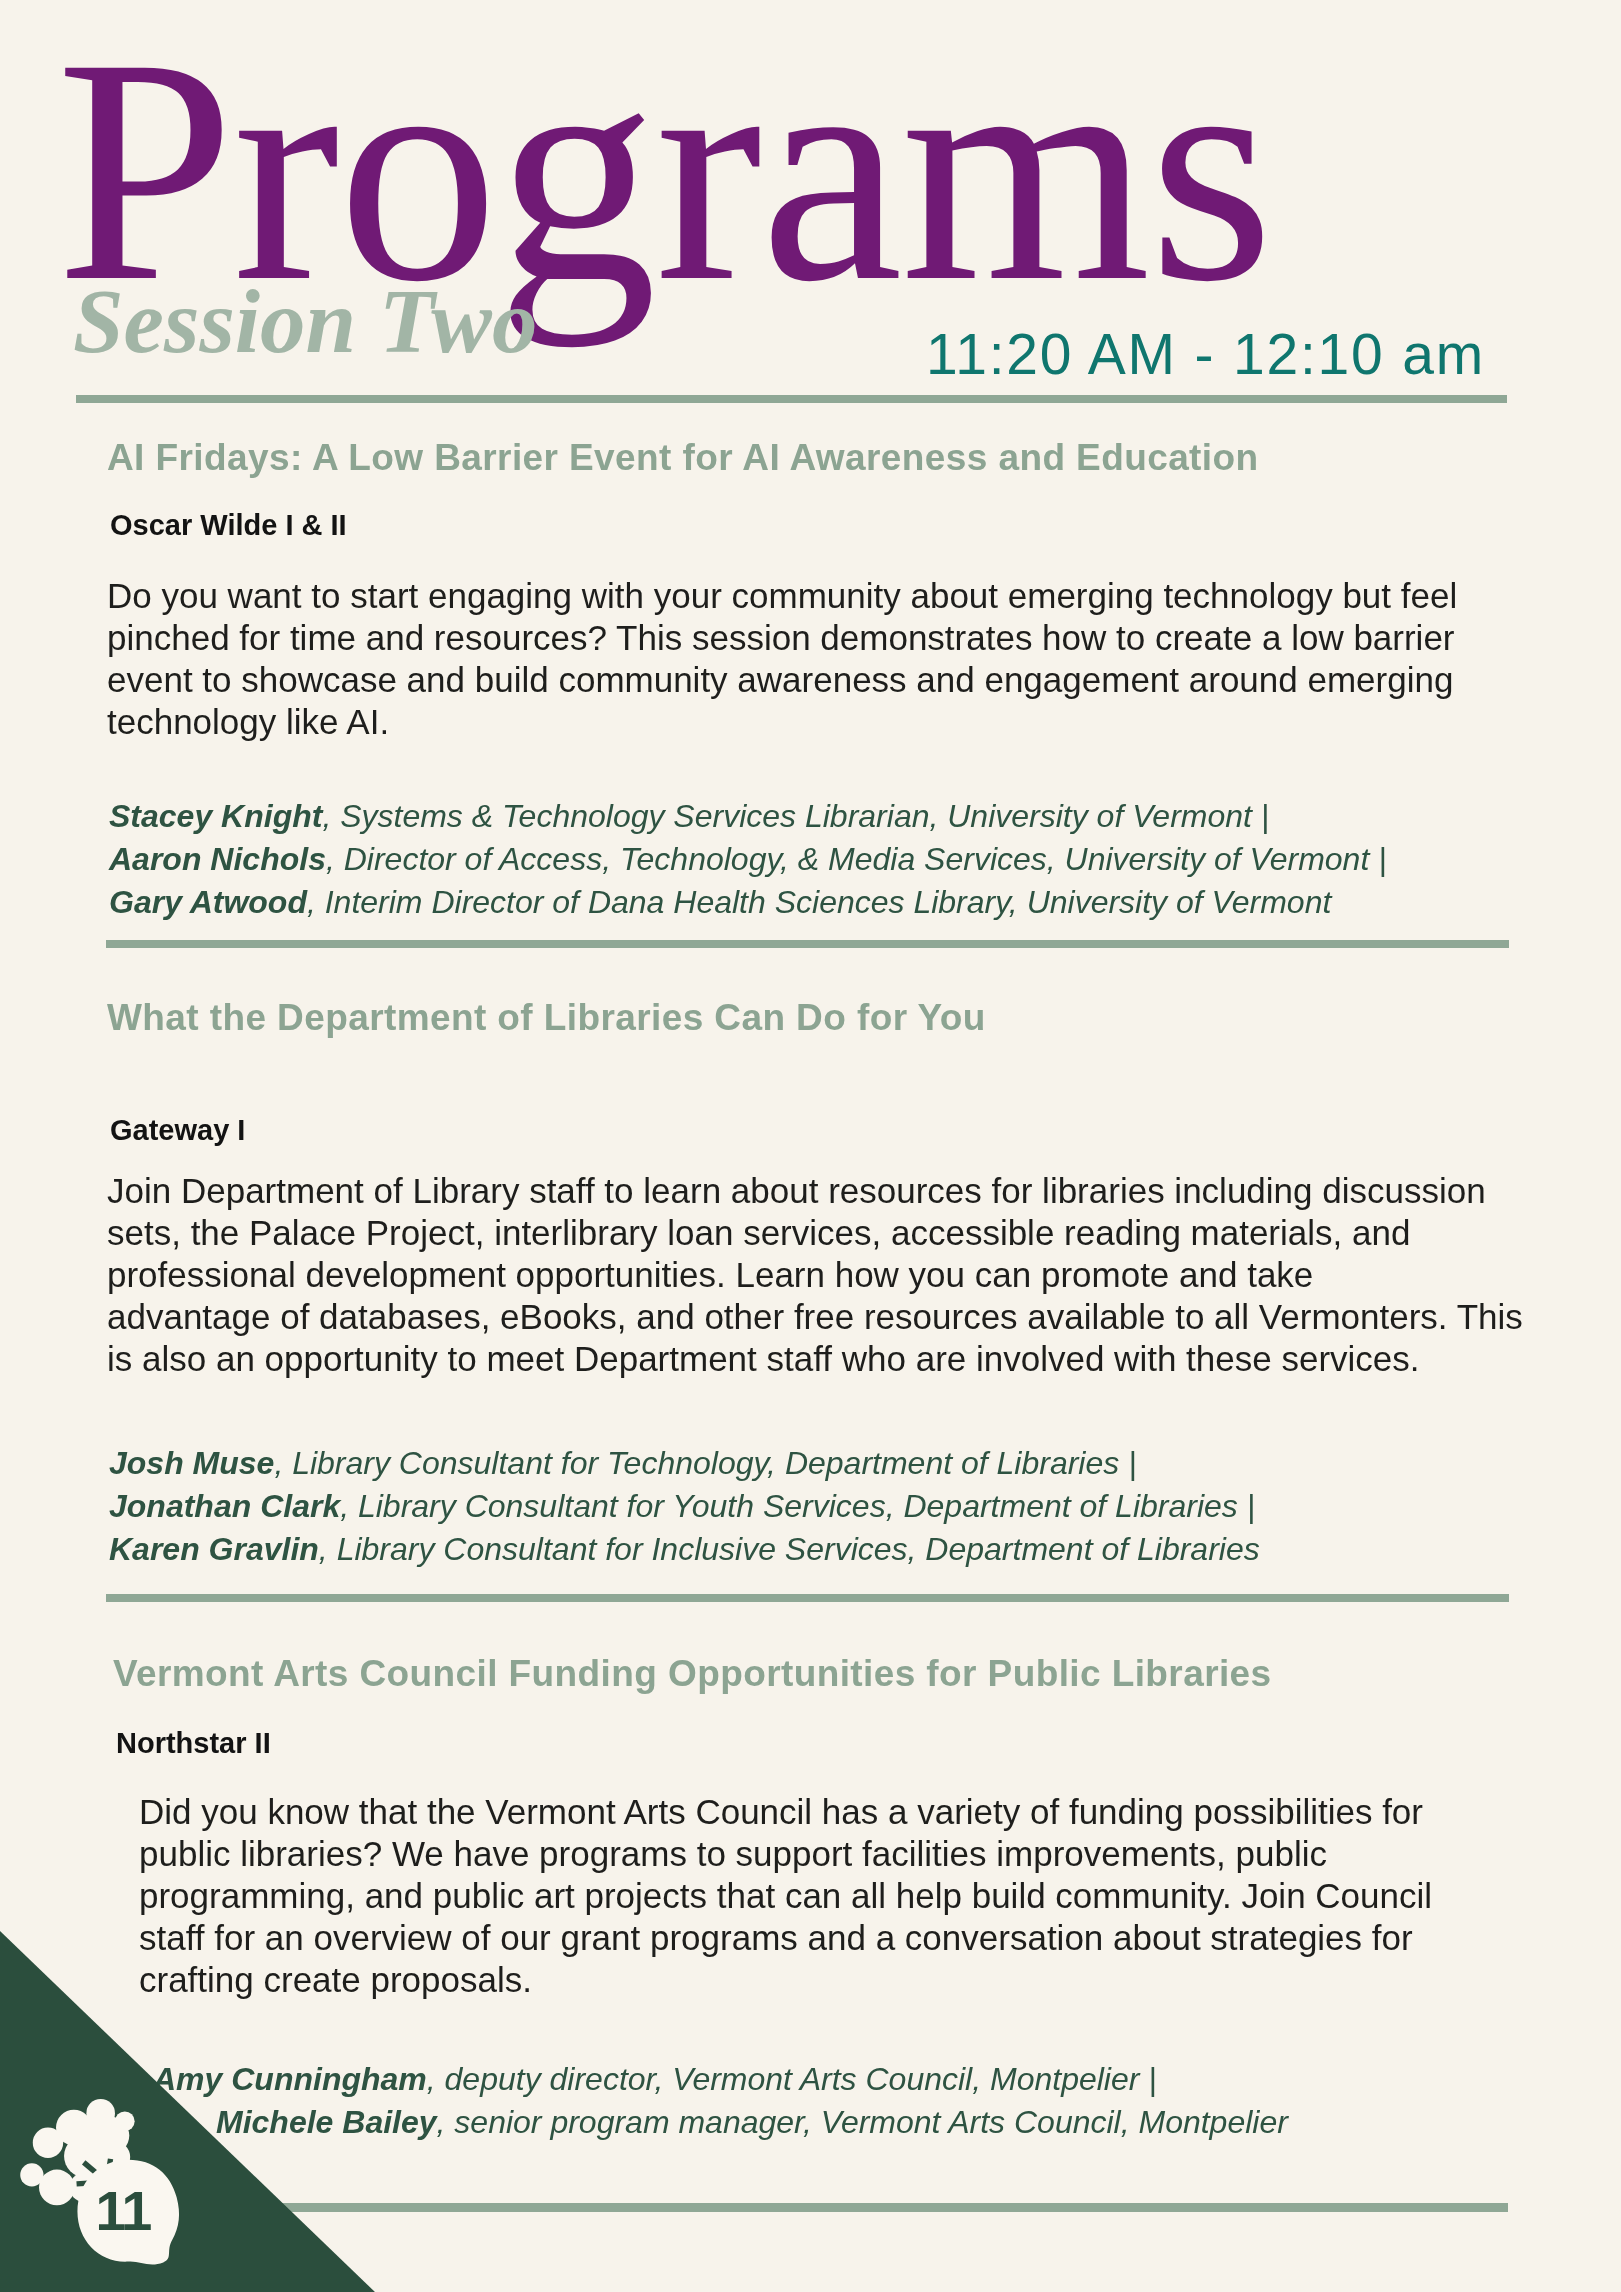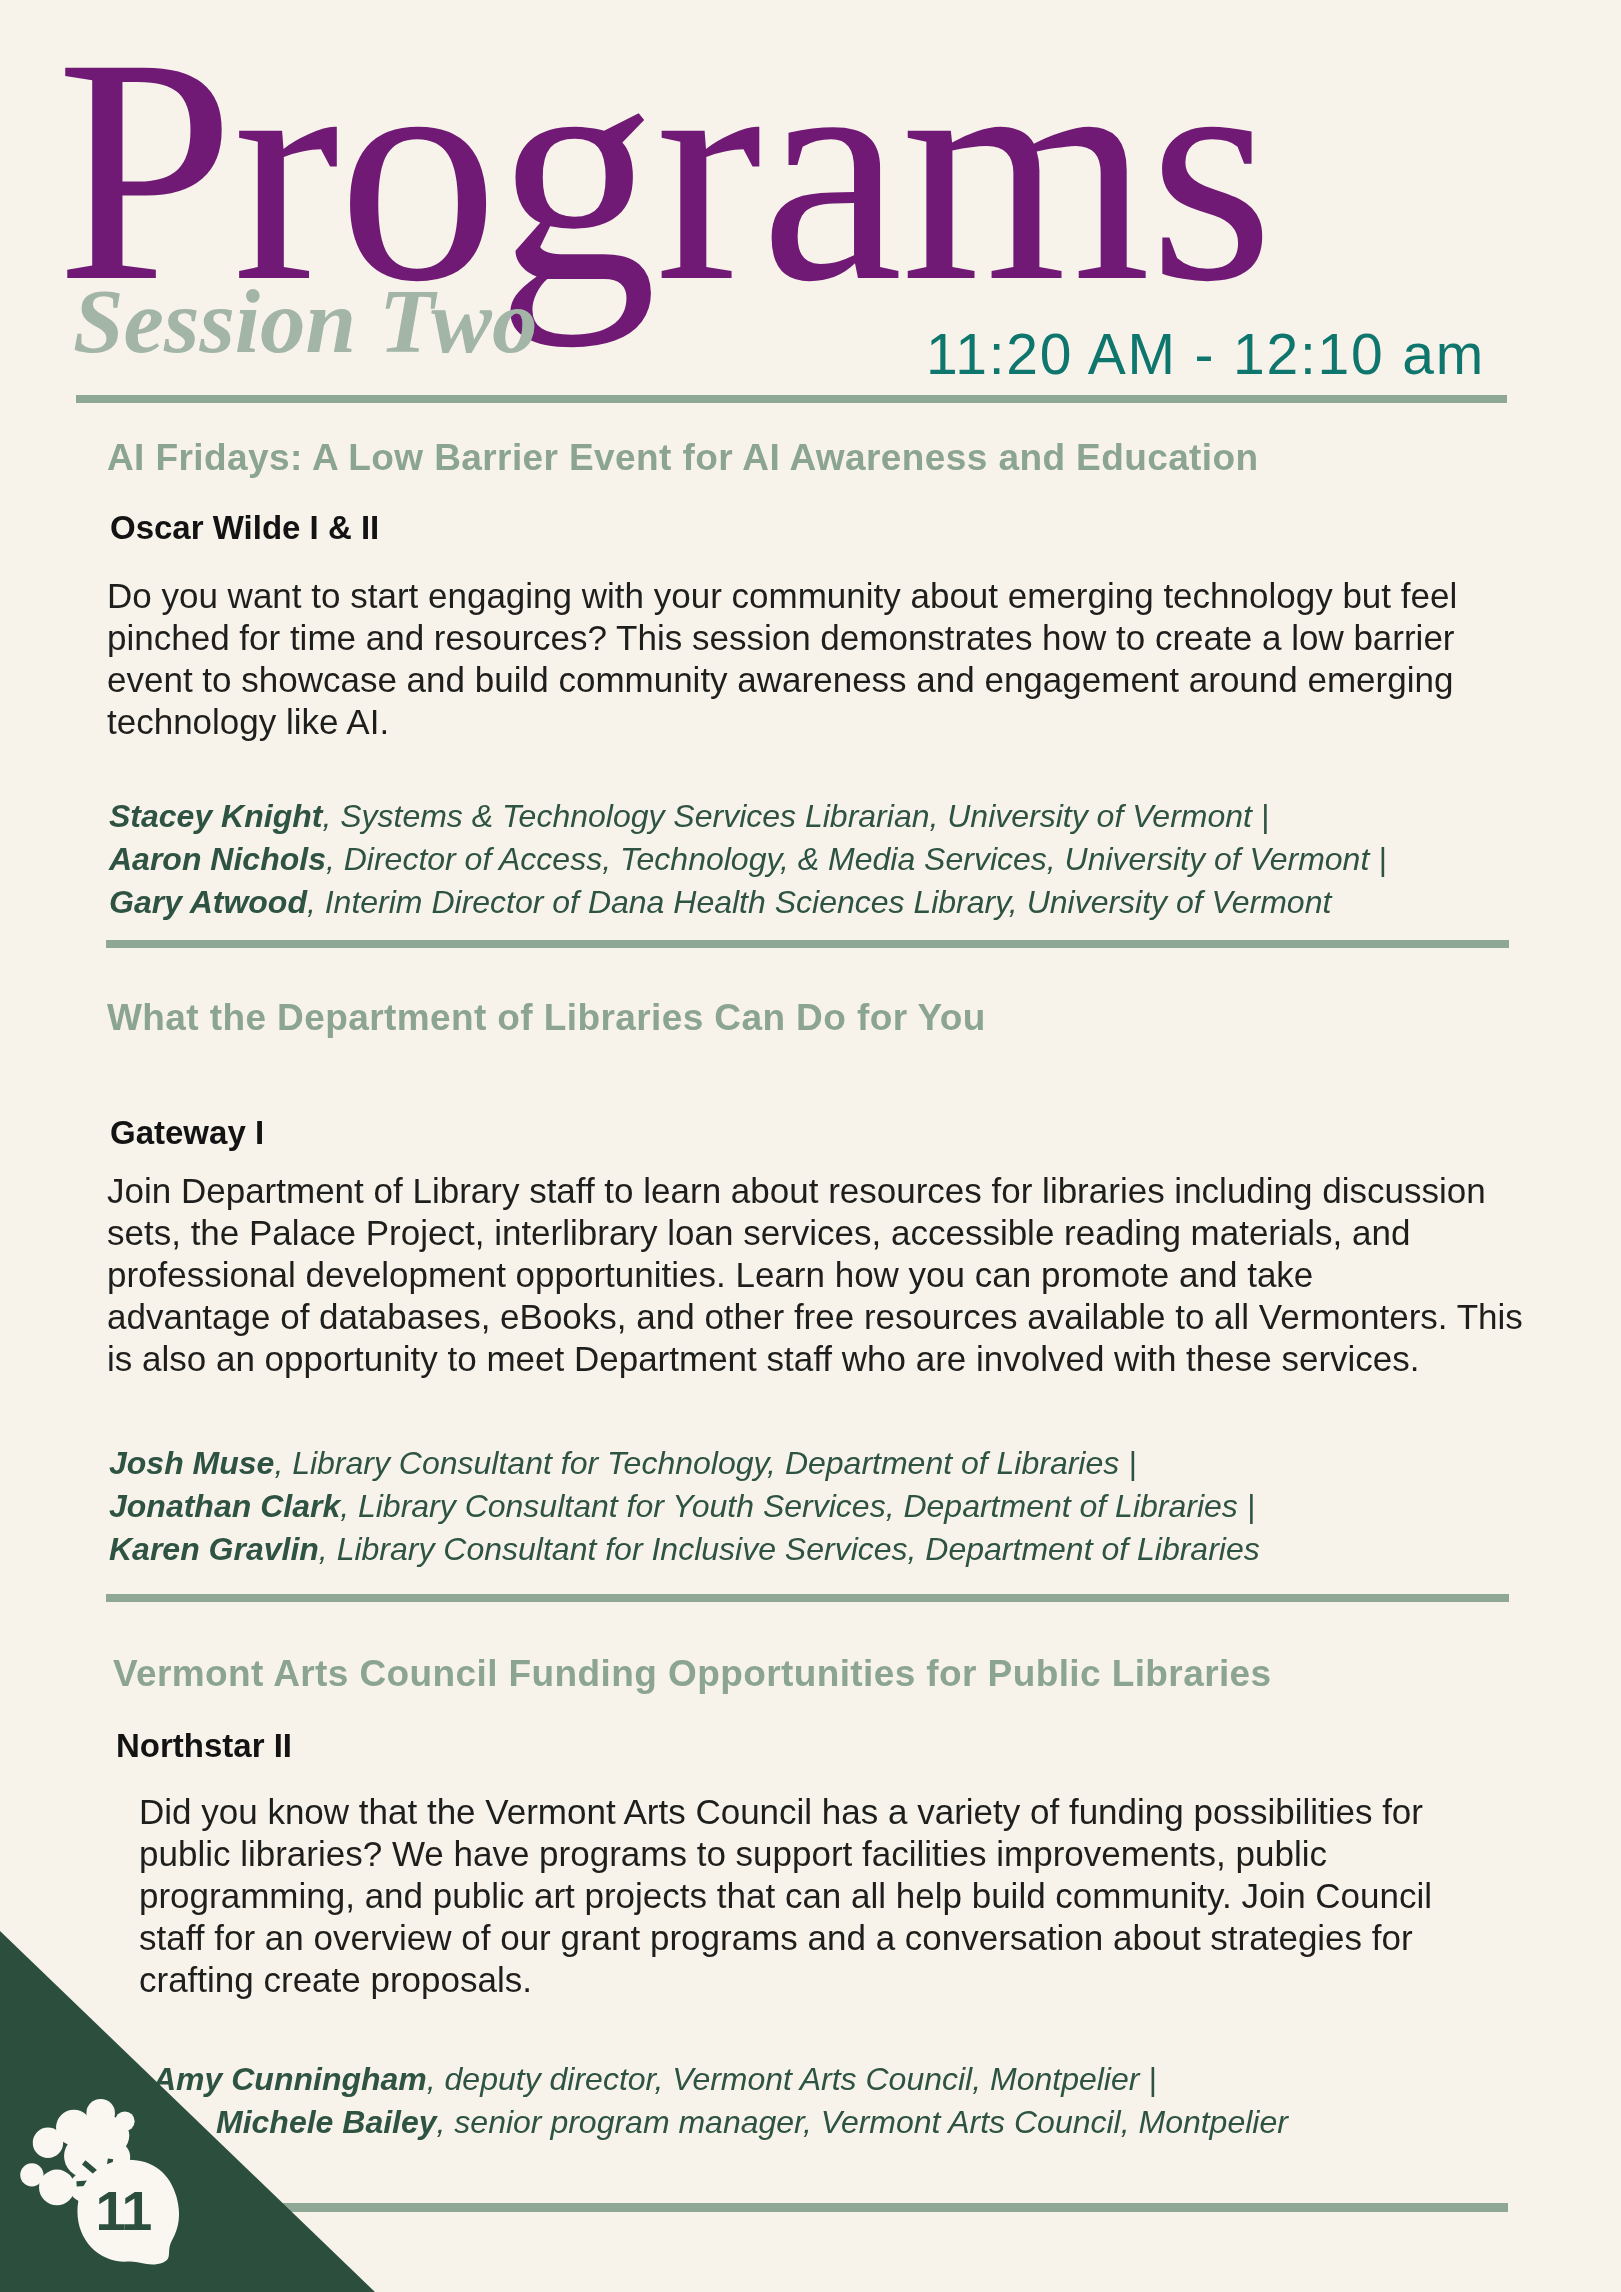--- a/index.html
+++ b/index.html
@@ -34,21 +34,21 @@
     background:#8FA795;
   }
   
   .sec-title{
     position:absolute;left:107px;
     font-size:37px;font-weight:700;line-height:1.42;
     color:#8CA492;letter-spacing:0.4px;white-space:nowrap;
   }
   .sec-location{
     position:absolute;left:110px;
-    font-size:33px;font-weight:700;color:#131313;white-space:nowrap;
+    font-size:29px;font-weight:700;color:#131313;white-space:nowrap;
   }
   .sec-desc{
     position:absolute;left:107px;width:1433px;
     font-size:35px;line-height:42px;color:#1E1E1C;font-weight:400;
   }
   .sec-presenters{
     position:absolute;left:109px;width:1433px;
     font-size:32px;line-height:43px;font-style:italic;color:#2E5342;
   }
   .p-name{font-weight:700;}

